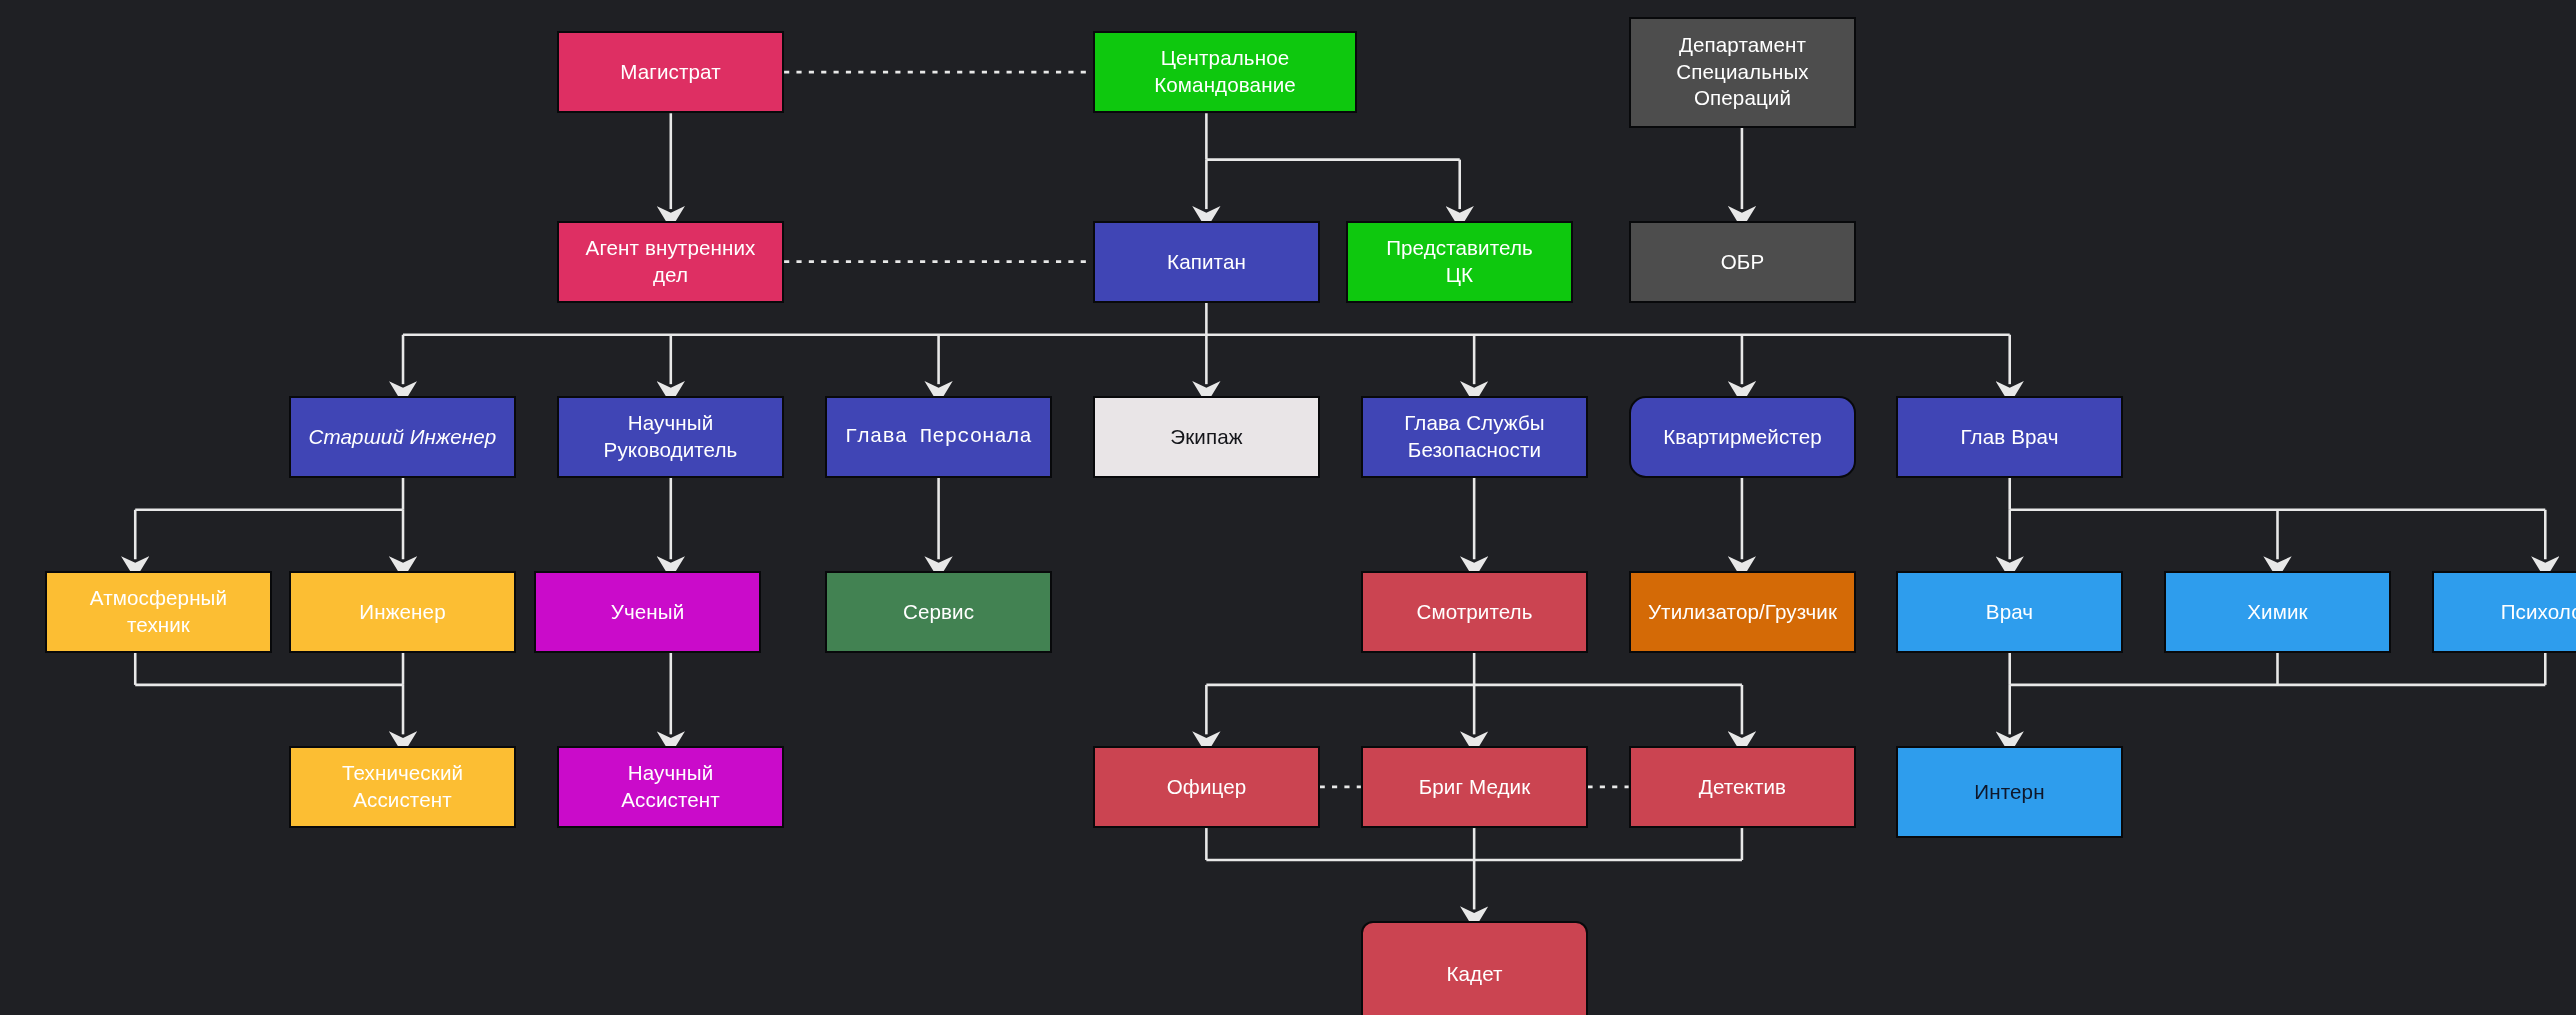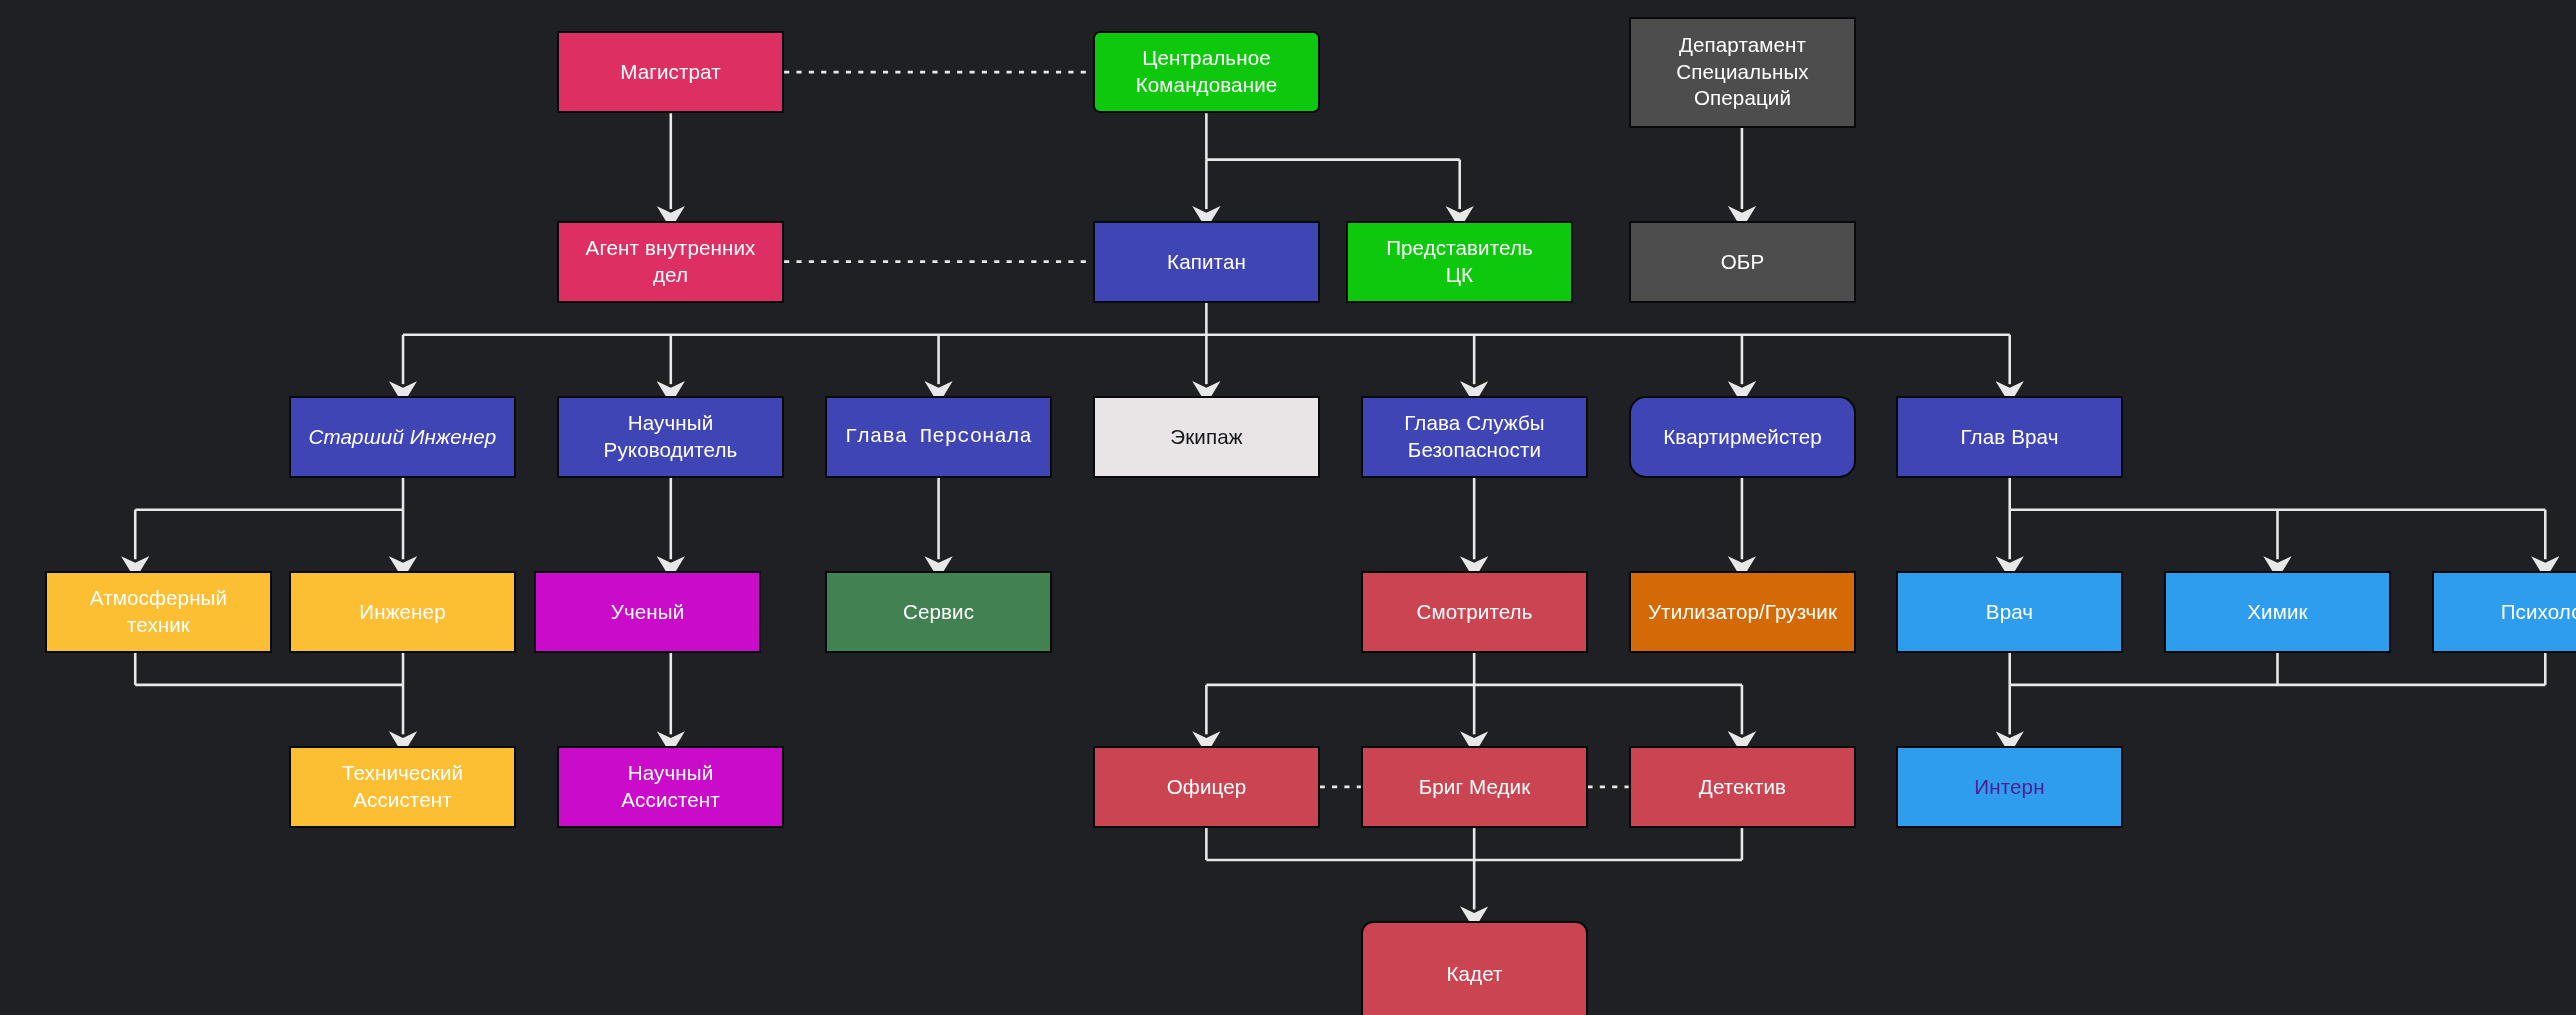--- a/index.html
+++ b/index.html
@@ -99,21 +99,21 @@
         <path d="M 2861 1330 L 2861 1426" fill="none" stroke="#e8e8e8" stroke-width="5" stroke-linecap="butt" marker-end="url(#arrowhead)"></path>
         <path d="M 3381 1330 L 3381 1426" fill="none" stroke="#e8e8e8" stroke-width="5" stroke-linecap="butt" marker-end="url(#arrowhead)"></path>
         <path d="M 1521 140 L 2121 140" fill="none" stroke="#e8e8e8" stroke-width="5" stroke-linecap="butt" stroke-dasharray="10 14"></path>
         <path d="M 1521 508 L 2121 508" fill="none" stroke="#e8e8e8" stroke-width="5" stroke-linecap="butt" stroke-dasharray="10 14"></path>
         <path d="M 2561 1528 L 2641 1528" fill="none" stroke="#e8e8e8" stroke-width="5" stroke-linecap="butt" stroke-dasharray="10 14"></path>
         <path d="M 3081 1528 L 3161 1528" fill="none" stroke="#e8e8e8" stroke-width="5" stroke-linecap="butt" stroke-dasharray="10 14"></path>
       </g>
   </svg>
   <div id="node-layer">
       <div class="node" style="left: 557px; top: 31px; width: 227px; height: 82px; background: rgb(222, 47, 99); color: rgb(255, 255, 255);">Магистрат</div>
-      <div class="node" style="left: 1093px; top: 31px; width: 227px; height: 82px; background: rgb(14, 200, 14); color: rgb(255, 255, 255); border-radius: 7px;">Центральное
+      <div class="node" style="left: 1093px; top: 31px; width: 264px; height: 82px; background: rgb(14, 200, 14); color: rgb(255, 255, 255);">Центральное
 Командование</div>
       <div class="node" style="left: 1629px; top: 16.5px; width: 227px; height: 111px; background: rgb(77, 77, 77); color: rgb(255, 255, 255);">Департамент
 Специальных
 Операций</div>
       <div class="node" style="left: 557px; top: 221px; width: 227px; height: 82px; background: rgb(222, 47, 99); color: rgb(255, 255, 255);">Агент внутренних
 дел</div>
       <div class="node" style="left: 1093px; top: 221px; width: 227px; height: 82px; background: rgb(64, 69, 181); color: rgb(255, 255, 255);">Капитан</div>
       <div class="node" style="left: 1346px; top: 221px; width: 227px; height: 82px; background: rgb(14, 200, 14); color: rgb(255, 255, 255);">Представитель
 ЦК</div>
       <div class="node" style="left: 1629px; top: 221px; width: 227px; height: 82px; background: rgb(77, 77, 77); color: rgb(255, 255, 255);">ОБР</div>
@@ -136,17 +136,17 @@
       <div class="node" style="left: 1896px; top: 571px; width: 227px; height: 82px; background: rgb(46, 157, 237); color: rgb(255, 255, 255);">Врач</div>
       <div class="node" style="left: 2164px; top: 571px; width: 227px; height: 82px; background: rgb(46, 157, 237); color: rgb(255, 255, 255);">Химик</div>
       <div class="node" style="left: 2432px; top: 571px; width: 227px; height: 82px; background: rgb(46, 157, 237); color: rgb(255, 255, 255);">Психолог</div>
       <div class="node" style="left: 289px; top: 746px; width: 227px; height: 82px; background: rgb(252, 190, 51); color: rgb(255, 255, 255);">Технический
 Ассистент</div>
       <div class="node" style="left: 557px; top: 746px; width: 227px; height: 82px; background: rgb(202, 11, 202); color: rgb(255, 255, 255);">Научный
 Ассистент</div>
       <div class="node" style="left: 1093px; top: 746px; width: 227px; height: 82px; background: rgb(203, 68, 81); color: rgb(255, 255, 255);">Офицер</div>
       <div class="node" style="left: 1361px; top: 746px; width: 227px; height: 82px; background: rgb(203, 68, 81); color: rgb(255, 255, 255);">Бриг Медик</div>
       <div class="node" style="left: 1629px; top: 746px; width: 227px; height: 82px; background: rgb(203, 68, 81); color: rgb(255, 255, 255);">Детектив</div>
-      <div class="node" style="left: 1896px; top: 746px; width: 227px; height: 82px; background: rgb(46, 157, 237); color: #4c1d95;">Интерн</div>
+      <div class="node" style="left: 1896px; top: 746px; width: 227px; height: 92px; background: rgb(46, 157, 237); color: #0f172a;">Интерн</div>
       <div class="node" style="left: 1361px; top: 921px; width: 227px; height: 106px; background: rgb(203, 68, 81); color: rgb(255, 255, 255); border-radius: 12px;">Кадет</div>
     </div>
 </div>
 
 
 </body></html>

